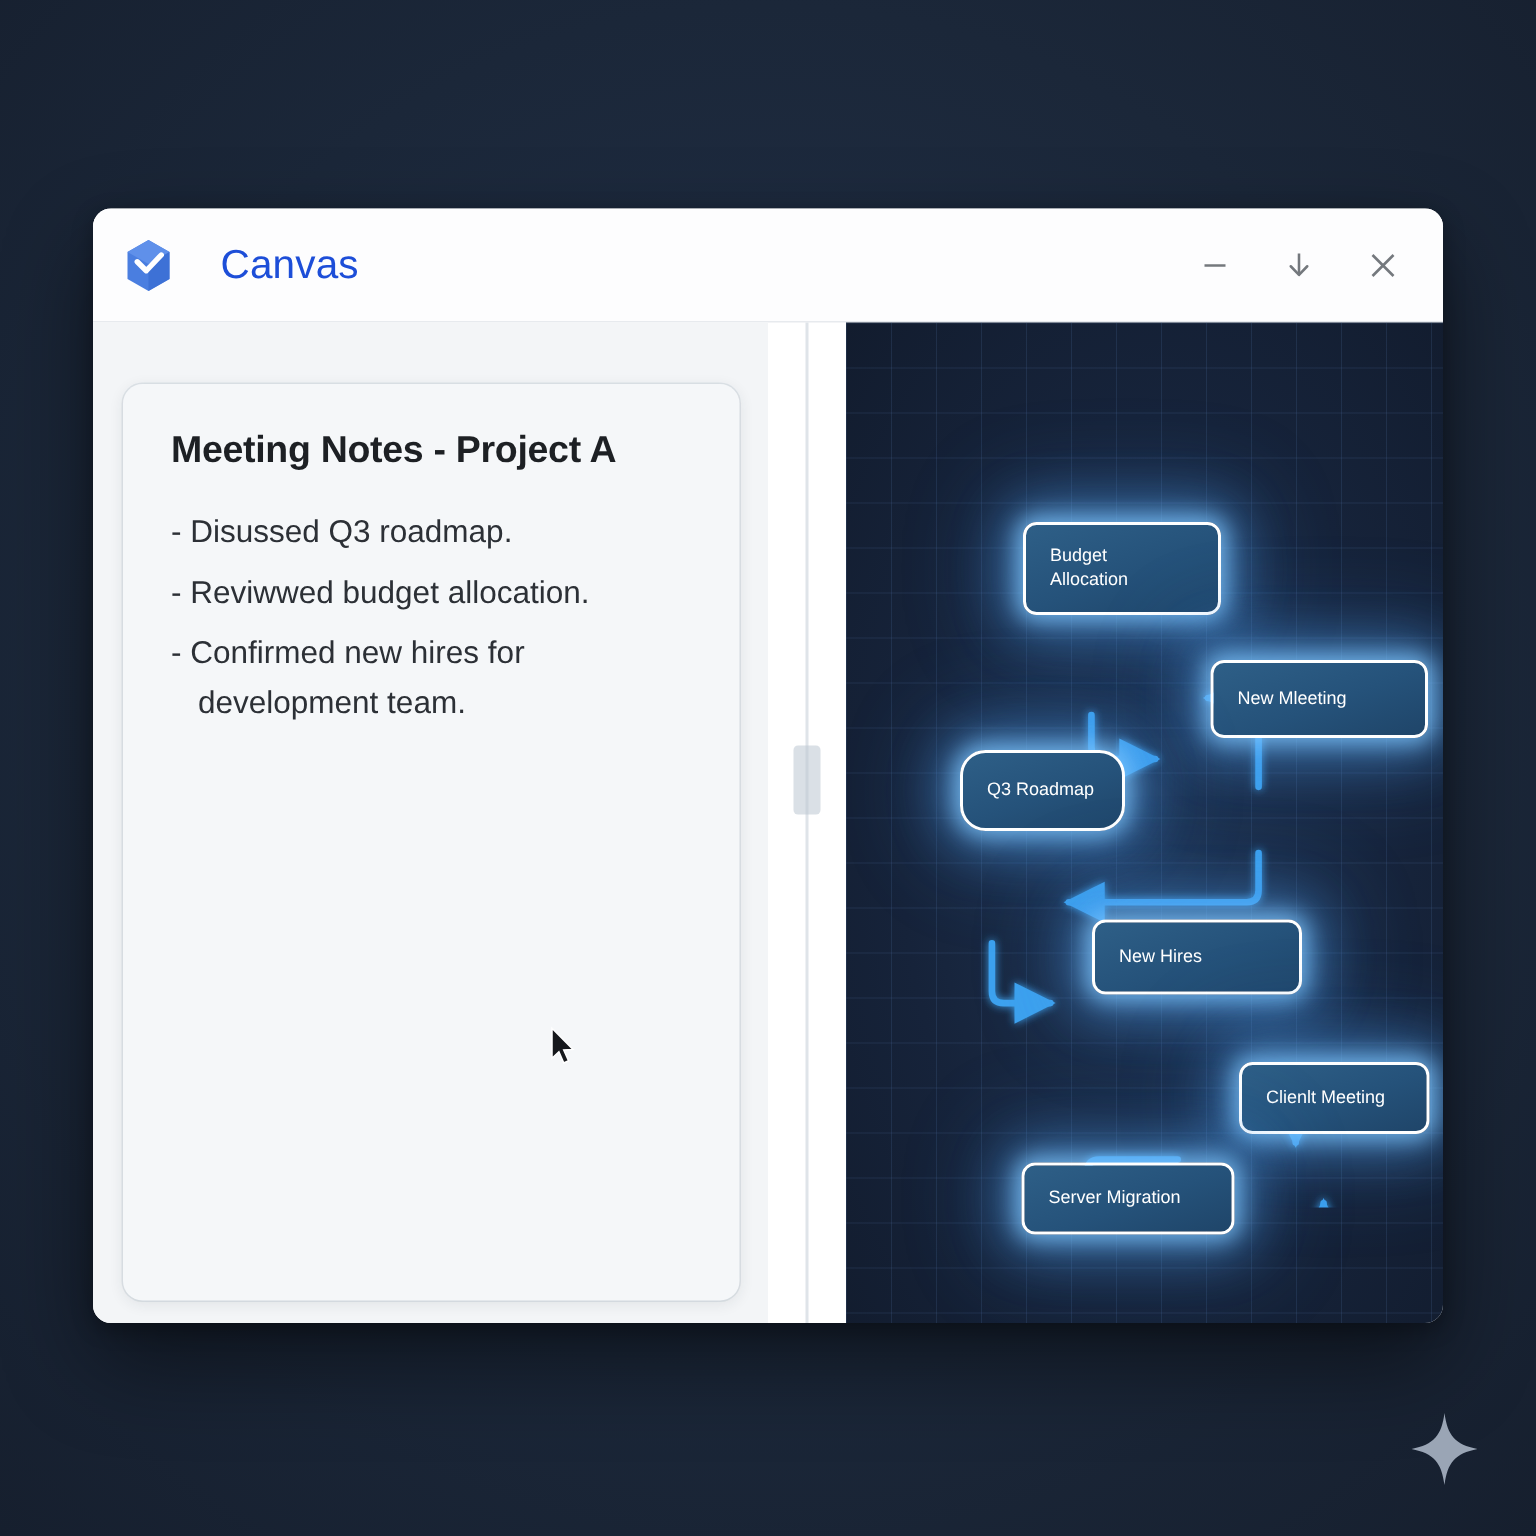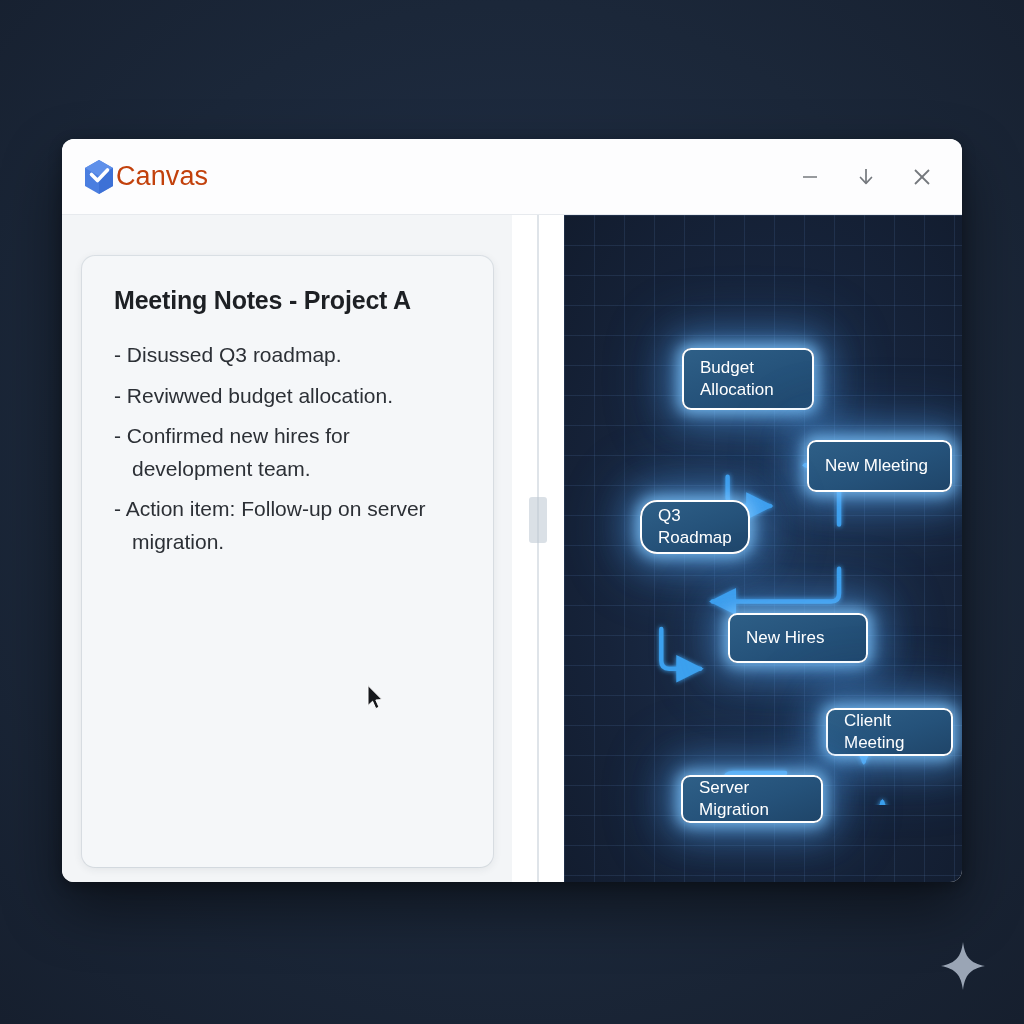--- a/index.html
+++ b/index.html
@@ -25,21 +25,21 @@
   }
   .titlebar{
     position:absolute;left:0;top:0;width:100%;height:76px;
     background:#fdfdfe;
     border-bottom:1px solid #e7eaee;
     display:flex;align-items:center;
     box-sizing:border-box;padding:0 26px 0 21px;
   }
   .logo{width:32px;height:36px;position:relative;flex:0 0 auto;}
   .app-title{
-    font-size:27px;color:#c2410c;margin-left:1px;letter-spacing:.1px;
+    font-size:27px;color:#1d4ed8;margin-left:32px;letter-spacing:.1px;
   }
   .win-ctrls{margin-left:auto;display:flex;align-items:center;gap:28px;}
   .win-btn{
     width:28px;height:28px;display:flex;align-items:center;justify-content:center;
     color:#6d7176;cursor:pointer;
   }
 
   
   .content{
     position:absolute;left:0;top:76px;right:0;bottom:0;display:flex;gap:25px;
@@ -85,21 +85,21 @@
       radial-gradient(ellipse at 52% 52%, #1e3352 0%, #16233a 58%, #121c2e 100%);
   }
   .diagram{position:absolute;inset:0;}
 
   .node{
     position:absolute;
     background:linear-gradient(160deg,#2e5f87 0%,#25527a 55%,#1f4569 100%);
     border:2.5px solid #ffffff;
     border-radius:9px;
     color:#ffffff;
-    font-size:17px;
+    font-size:12px;
     display:flex;align-items:center;
     padding:16px 16px;
     box-sizing:border-box;
     box-shadow:
       0 0 14px 4px rgba(130,200,255,.75),
       0 0 34px 12px rgba(90,170,245,.45),
       0 0 58px 24px rgba(60,140,230,.22);
     white-space:pre-line;
     line-height:1.32;
     z-index:3;
@@ -154,21 +154,20 @@
 
   <div class="content">
 
     <div class="notes-pane">
       <div class="note-card">
         <div class="note-title">Meeting Notes - Project A</div>
         <ul class="note-list" id="note-list">
             <li>- Disussed Q3 roadmap.</li>
             <li>- Reviwwed budget allocation.</li>
             <li>- Confirmed new hires for development team.</li>
-            <li>- Action item: Follow-up on server migration.</li>
           </ul>
       </div>
     </div>
 
     <div class="splitter">
       <div class="split-handle"></div>
     </div>
 
     <div class="canvas-pane">
       <svg class="conn" viewBox="0 0 450 667" preserveAspectRatio="none">

